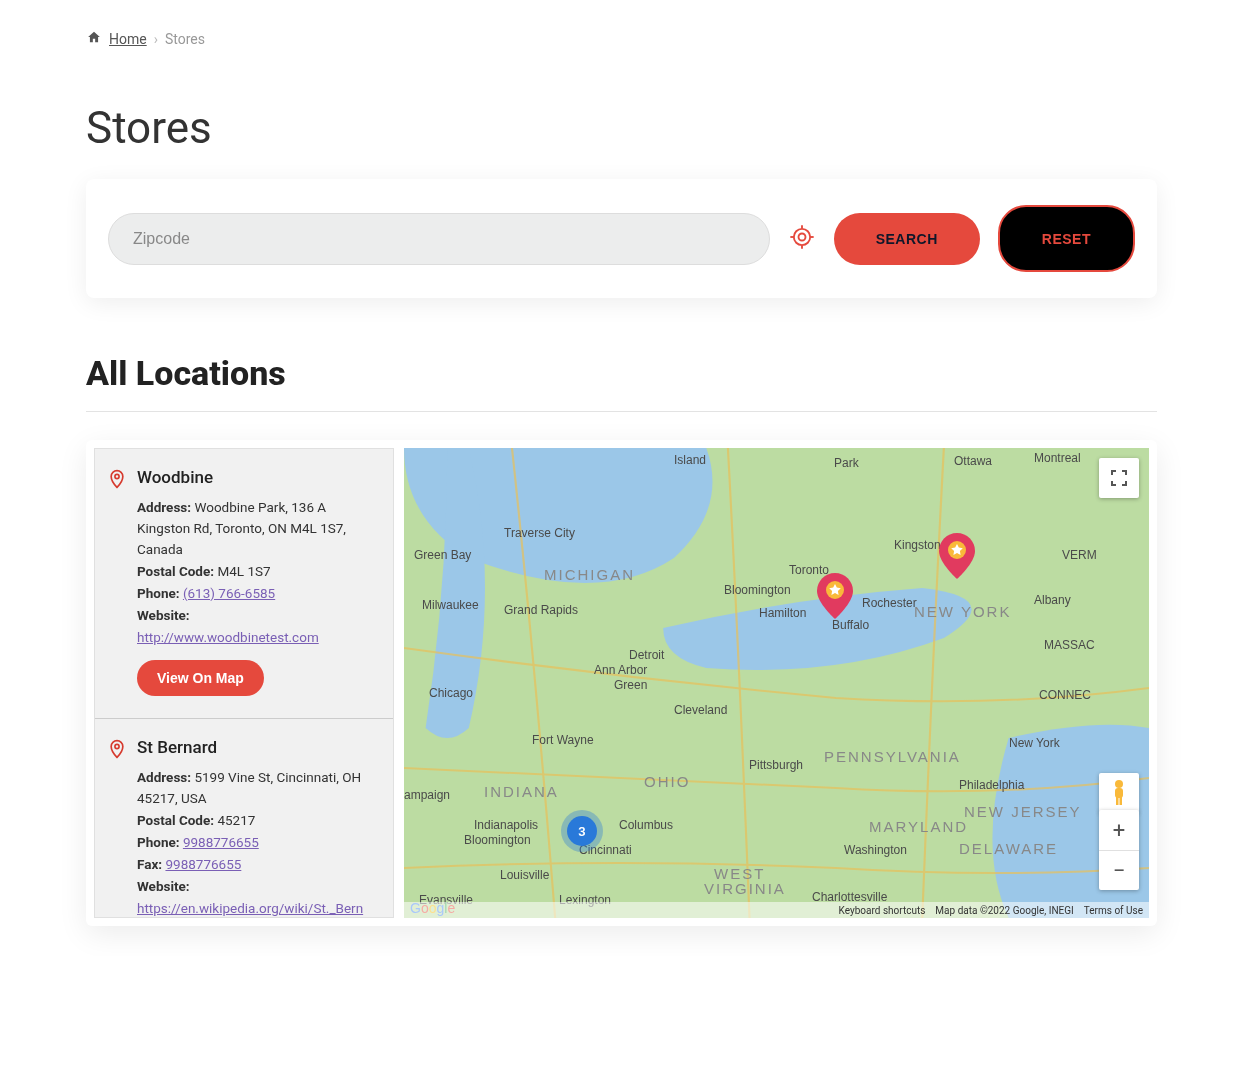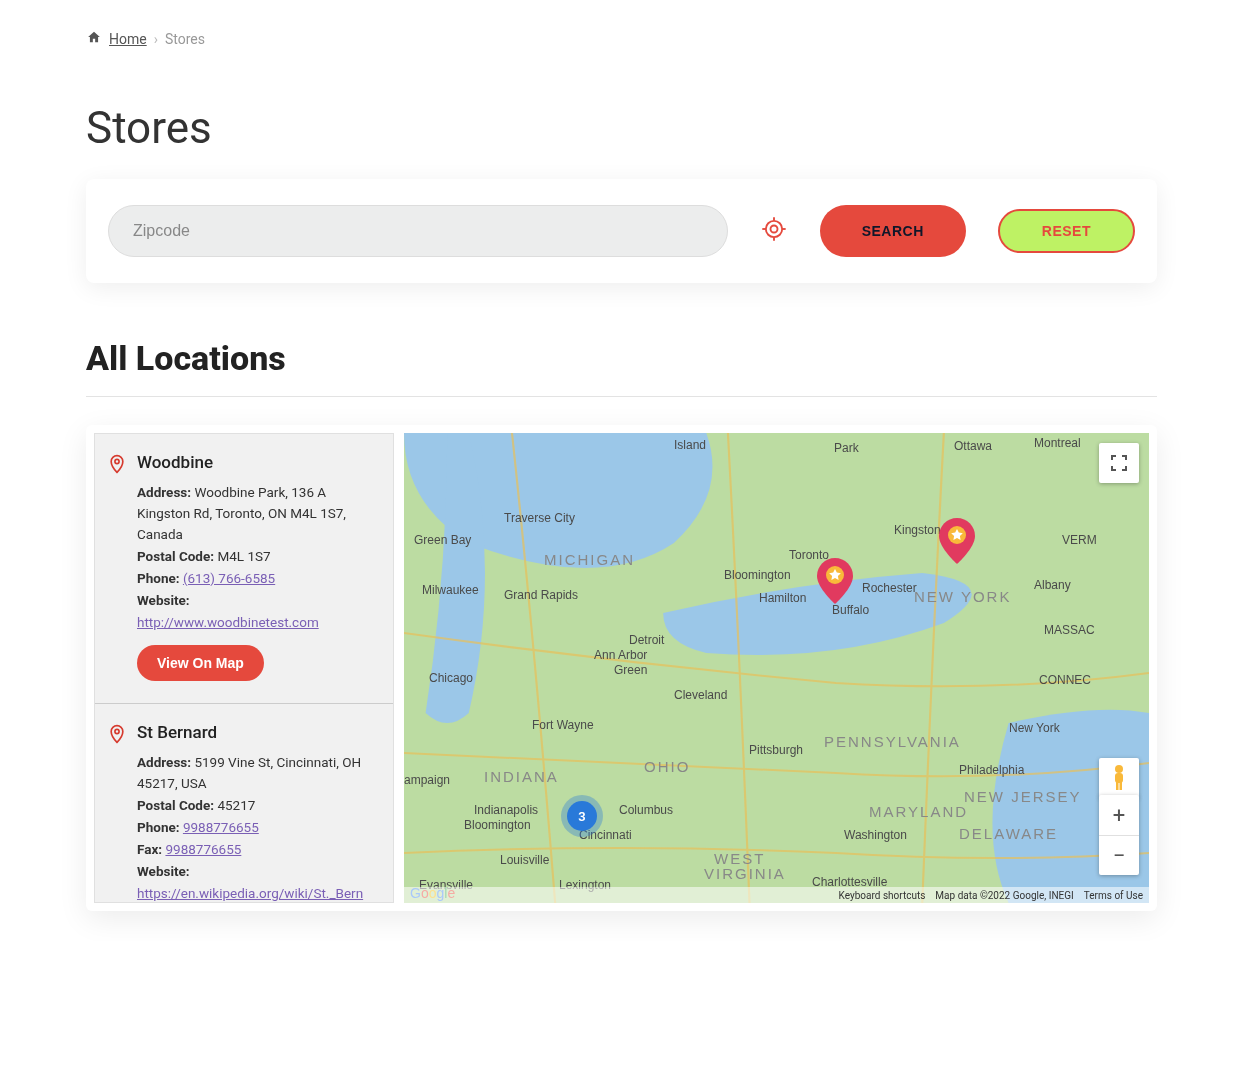--- a/index.html
+++ b/index.html
@@ -3,26 +3,26 @@
 <meta charset="utf-8">
 <style>
 *{box-sizing:border-box;margin:0;padding:0}
 body{font-family:-apple-system,BlinkMacSystemFont,"Segoe UI",Roboto,sans-serif;background:#fff;color:#333;padding:30px 86px}
 a{color:#7a5fb5;text-decoration:underline}
 .breadcrumb{font-size:14px;color:#999;margin-bottom:55px;display:flex;align-items:flex-end;gap:7px}
 .breadcrumb .home-icon{color:#555}
 .breadcrumb a{color:#555;text-decoration:underline}
 .breadcrumb .sep{color:#bbb}
 h1.page-title{font-size:44px;font-weight:400;color:#333;margin-bottom:25px}
-.search-panel{background:#fff;border-radius:8px;padding:26px 22px;box-shadow:0 5px 25px rgba(0,0,0,.07);display:flex;align-items:center;gap:32px;margin-bottom:55px}
+.search-panel{background:#fff;border-radius:8px;padding:26px 22px;box-shadow:0 5px 25px rgba(0,0,0,.07);display:flex;align-items:center;gap:18px;margin-bottom:55px}
 .zip-input{flex:1;background:#eceded;border:1px solid #ddd;border-radius:28px;height:52px;padding:0 24px;font-size:16px;color:#333;position:relative}
 .zip-input::placeholder{color:#888}
 .target-icon{width:28px;height:28px;color:#e5493d;flex-shrink:0}
 .btn-search{background:#e5493d;color:#0f172a;border:none;border-radius:28px;height:52px;padding:0 42px;font-size:14px;font-weight:700;letter-spacing:.5px;cursor:pointer}
-.btn-reset{background:#bef264;color:#e5493d;border:2px solid #e5493d;border-radius:28px;height:44px;padding:0 42px;font-size:14px;font-weight:700;letter-spacing:.5px;cursor:pointer}
+.btn-reset{background:#000000;color:#e5493d;border:2px solid #e5493d;border-radius:28px;height:67px;padding:0 42px;font-size:14px;font-weight:700;letter-spacing:.5px;cursor:pointer}
 h2.section-title{font-size:34px;font-weight:800;color:#222;margin-bottom:18px}
 .divider{border:none;border-top:1px solid #e3e3e3;margin-bottom:28px}
 .locations-wrap{display:flex;gap:10px;box-shadow:0 8px 30px rgba(0,0,0,.08);border-radius:6px;padding:8px;background:#fff}
 .loc-list{width:300px;flex-shrink:0;background:#f1f1f1;border:1px solid #e0e0e0;height:470px;overflow:hidden}
 .loc-item{padding:18px 14px 22px 42px;border-bottom:1px solid #ccc;position:relative}
 .loc-item .pin-icon{position:absolute;left:12px;top:20px;width:20px;height:24px;color:#d63a2e}
 .loc-item h3{font-size:17px;font-weight:500;color:#222;margin-bottom:10px}
 .loc-item p{font-size:13.5px;color:#333;line-height:1.55;margin-bottom:1px}
 .loc-item .label{font-weight:700}
 .btn-view-map{display:inline-block;margin-top:12px;background:#e5493d;color:#fff;border:none;border-radius:22px;padding:10px 20px;font-size:14px;font-weight:600;cursor:pointer}

